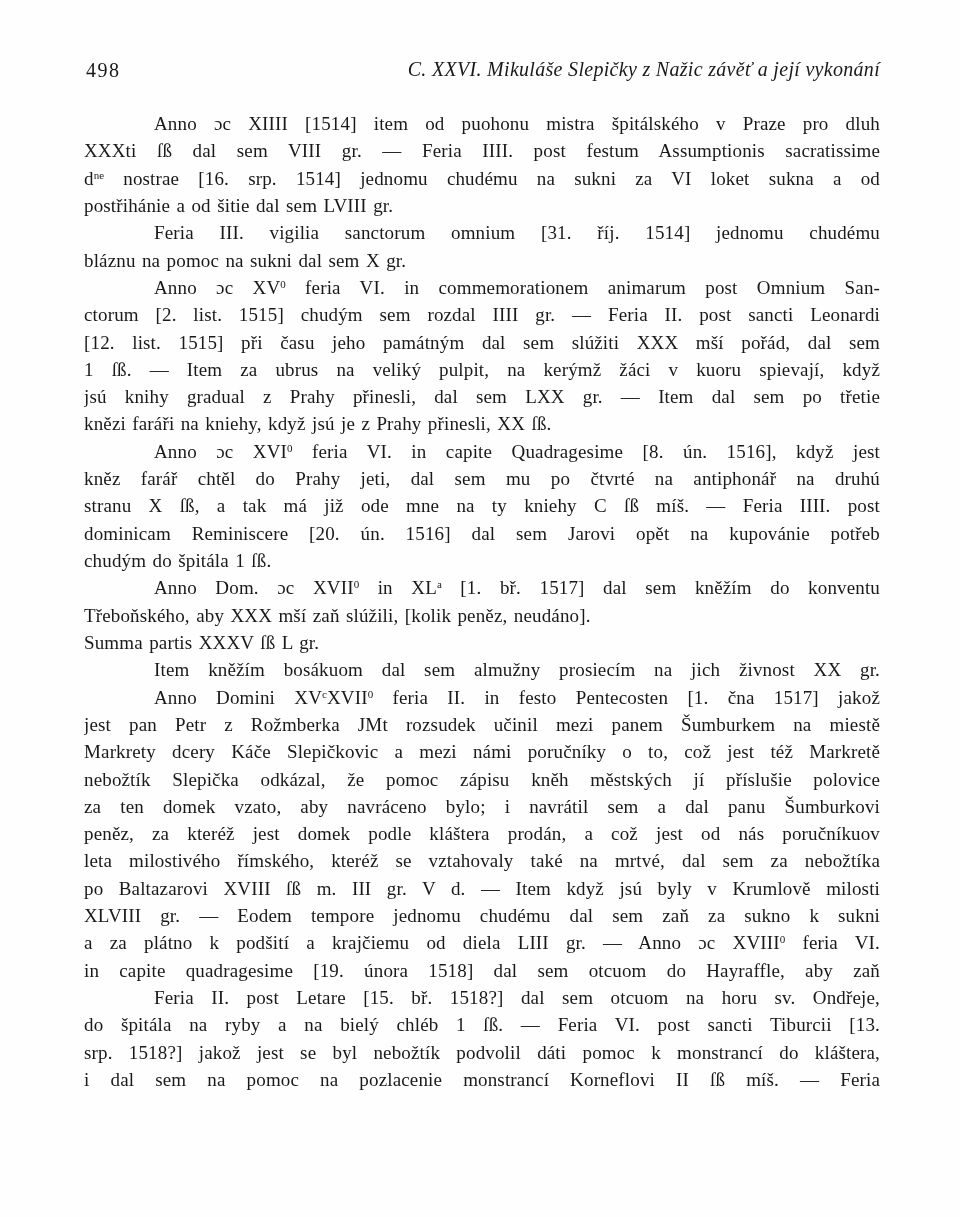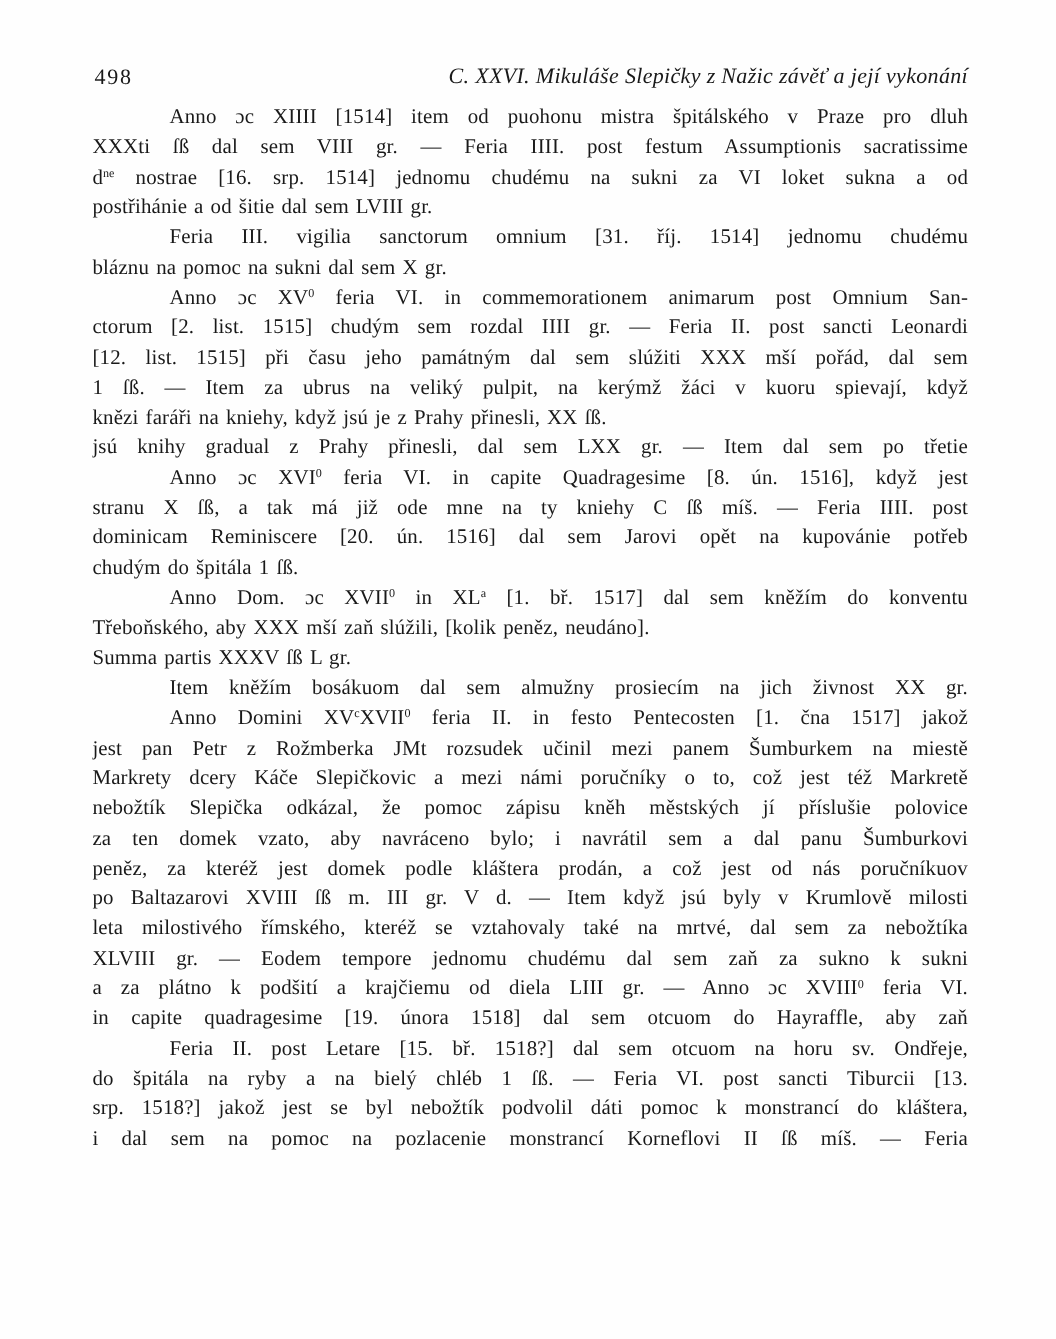--- a/index.html
+++ b/index.html
@@ -4,21 +4,21 @@
 <style>
   html,body { margin:0; padding:0; background:#ffffff; }
   .page {
     position:relative; width:960px; height:1217px; background:#fefefe;
     color:#191919; font-family:"Liberation Serif","DejaVu Serif",serif;
     overflow:hidden;
   }
   .header { position:absolute; top:57px; left:84px; width:796px; height:30px; }
   .pageno { position:absolute; left:2px; top:2px; font-size:20px; letter-spacing:1.5px; }
   .title  { text-align:right; font-style:italic; font-size:20px; letter-spacing:0.3px; padding-top:1px; }
-  .bodytext { position:absolute; top:93px; left:84px; width:796px;font-family:Liberation Serif, serif; }
+  .bodytext { position:absolute; top:110px; left:84px; width:796px;font-family:Liberation Serif, serif; }
   .para { margin:0; padding:0; }
   .ln {
     font-size:19px; line-height:27.32px; height:27.32px; overflow:hidden;
     text-align:justify; text-align-last:justify;
     letter-spacing:0.15px; word-spacing:1.5px; white-space:normal;
   }
   .ln.first { text-indent:70px; }
   .ln.end   { text-align-last:left; }
   sup { font-size:0.58em; line-height:0; vertical-align:0.55em; letter-spacing:0; }
 </style>
@@ -44,26 +44,27 @@
     <div class="para">
       <div class="ln first">Feria III. vigilia sanctorum omnium [31. říj. 1514] jednomu chudému</div>
       <div class="ln end">bláznu na pomoc na sukni dal sem X gr.</div>
     </div>
 
     <div class="para">
       <div class="ln first">Anno ɔc XV<sup>0</sup> feria VI. in commemorationem animarum post Omnium San-</div>
       <div class="ln">ctorum [2. list. 1515] chudým sem rozdal IIII gr. — Feria II. post sancti Leonardi</div>
       <div class="ln">[12. list. 1515] při času jeho památným dal sem slúžiti XXX mší pořád, dal sem</div>
       <div class="ln">1 ſß. — Item za ubrus na veliký pulpit, na kerýmž žáci v kuoru spievají, když</div>
+      <div class="ln">jsú knihy gradual z Prahy přinesli, dal sem LXX gr. — Item dal sem po třetie</div>
       <div class="ln end">knězi faráři na kniehy, když jsú je z Prahy přinesli, XX ſß.</div>
-      <div class="ln">jsú knihy gradual z Prahy přinesli, dal sem LXX gr. — Item dal sem po třetie</div>
     </div>
 
     <div class="para">
       <div class="ln first">Anno ɔc XVI<sup>0</sup> feria VI. in capite Quadragesime [8. ún. 1516], když jest</div>
+      <div class="ln">kněz farář chtěl do Prahy jeti, dal sem mu po čtvrté na antiphonář na druhú</div>
       <div class="ln">stranu X ſß, a tak má již ode mne na ty kniehy C ſß míš. — Feria IIII. post</div>
       <div class="ln">dominicam Reminiscere [20. ún. 1516] dal sem Jarovi opět na kupovánie potřeb</div>
       <div class="ln end">chudým do špitála 1 ſß.</div>
     </div>
 
     <div class="para">
       <div class="ln first">Anno Dom. ɔc XVII<sup>0</sup> in XL<sup>a</sup> [1. bř. 1517] dal sem kněžím do konventu</div>
       <div class="ln end">Třeboňského, aby XXX mší zaň slúžili, [kolik peněz, neudáno].</div>
     </div>
 
@@ -72,22 +73,22 @@
       <div class="ln first">Item kněžím bosákuom dal sem almužny prosiecím na jich živnost XX gr.</div>
     </div>
 
     <div class="para">
       <div class="ln first">Anno Domini XV<sup>c</sup>XVII<sup>0</sup> feria II. in festo Pentecosten [1. čna 1517] jakož</div>
       <div class="ln">jest pan Petr z Rožmberka JMt rozsudek učinil mezi panem Šumburkem na miestě</div>
       <div class="ln">Markrety dcery Káče Slepičkovic a mezi námi poručníky o to, což jest též Markretě</div>
       <div class="ln">nebožtík Slepička odkázal, že pomoc zápisu kněh městských jí příslušie polovice</div>
       <div class="ln">za ten domek vzato, aby navráceno bylo; i navrátil sem a dal panu Šumburkovi</div>
       <div class="ln">peněz, za kteréž jest domek podle kláštera prodán, a což jest od nás poručníkuov</div>
+      <div class="ln">leta milostivého římského, kteréž se vztahovaly také na mrtvé, dal sem za nebožtíka</div>
       <div class="ln">po Baltazarovi XVIII ſß m. III gr. V d. — Item když jsú byly v Krumlově milosti</div>
-      <div class="ln">leta milostivého římského, kteréž se vztahovaly také na mrtvé, dal sem za nebožtíka</div>
       <div class="ln">XLVIII gr. — Eodem tempore jednomu chudému dal sem zaň za sukno k sukni</div>
       <div class="ln">a za plátno k podšití a krajčiemu od diela LIII gr. — Anno ɔc XVIII<sup>0</sup> feria VI.</div>
       <div class="ln">in capite quadragesime [19. února 1518] dal sem otcuom do Hayraffle, aby zaň</div>
     </div>
 
     <div class="para">
       <div class="ln first">Feria II. post Letare [15. bř. 1518?] dal sem otcuom na horu sv. Ondřeje,</div>
       <div class="ln">do špitála na ryby a na bielý chléb 1 ſß. — Feria VI. post sancti Tiburcii [13.</div>
       <div class="ln">srp. 1518?] jakož jest se byl nebožtík podvolil dáti pomoc k monstrancí do kláštera,</div>
       <div class="ln">i dal sem na pomoc na pozlacenie monstrancí Korneflovi II ſß míš. — Feria</div>

